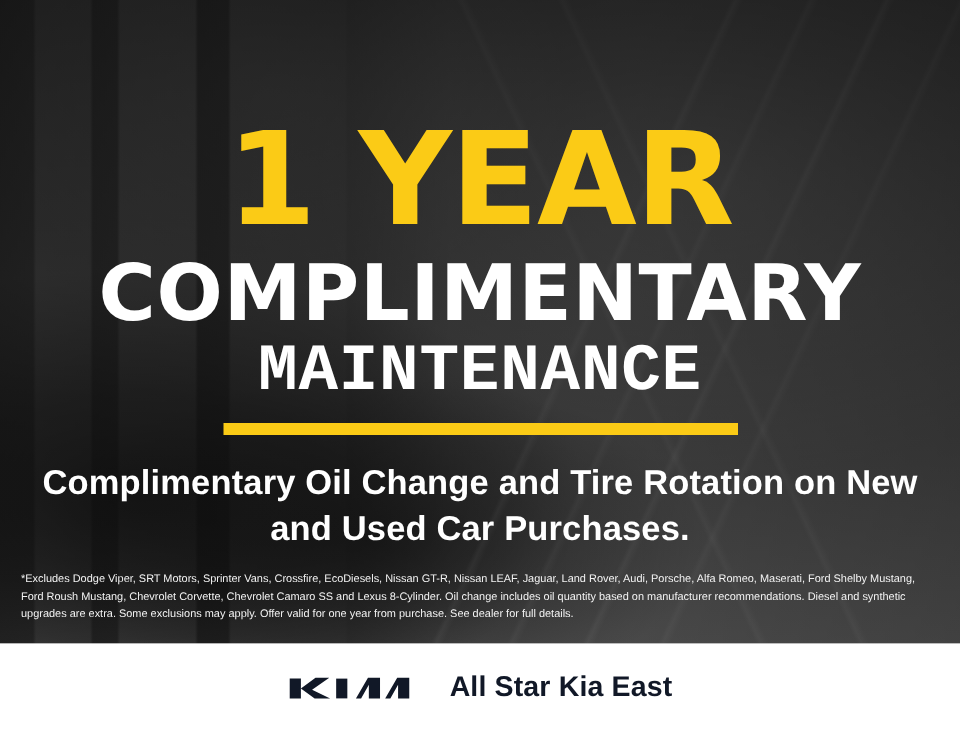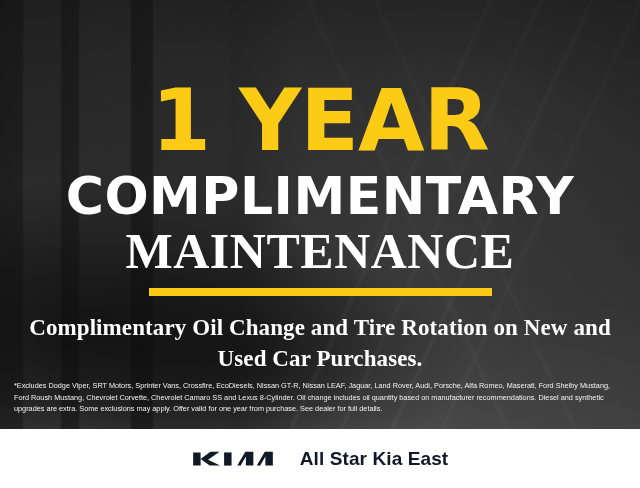--- a/index.html
+++ b/index.html
@@ -101,39 +101,39 @@
     font-weight: bold;
     font-size: 52px;
     line-height: 1.0;
     letter-spacing: 0.5px;
     white-space: nowrap;
   }
 
   .headline-maintenance {
     margin-top: 4px;
     color: #ffffff;
-    font-family: Liberation Serif, serif;
-    font-weight: bold;
-    font-size: 50px;
+    font-family: Liberation Mono, monospace;
+    font-weight: bold;
+    font-size: 44px;
     line-height: 1.0;
     letter-spacing: 0.5px;
     white-space: nowrap;
   }
 
   .divider {
     margin-top: 12px;
     width: 343px;
     height: 8px;
     background: #FBCB16;
   }
 
   .subheading {
     margin-top: 16px;
     color: #ffffff;
-    font-family: Liberation Serif, serif;
+    font-family: Liberation Sans, sans-serif;
     font-weight: bold;
     font-size: 23px;
     line-height: 1.35;
     letter-spacing: 0.1px;
     max-width: 610px;
   }
 
   .disclaimer {
     position: absolute;
     left: 0;

